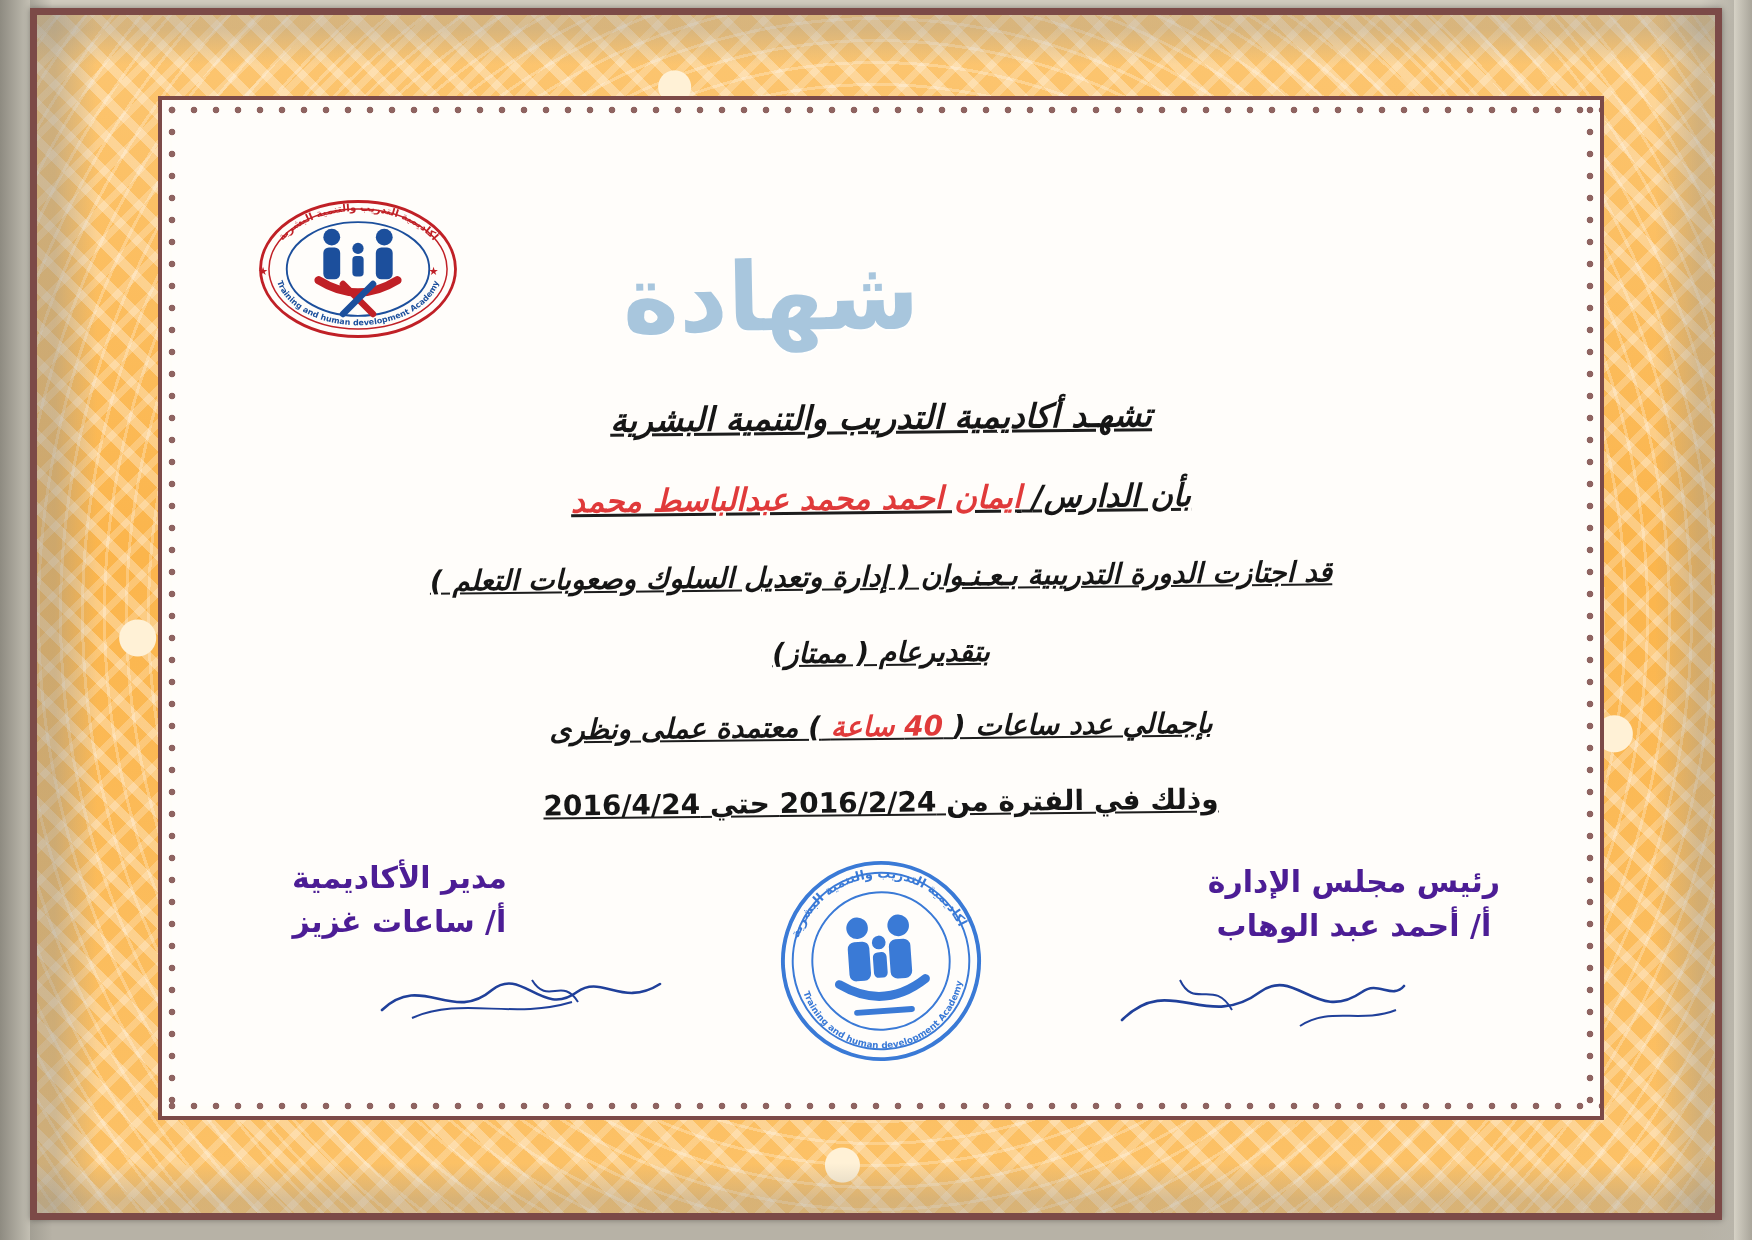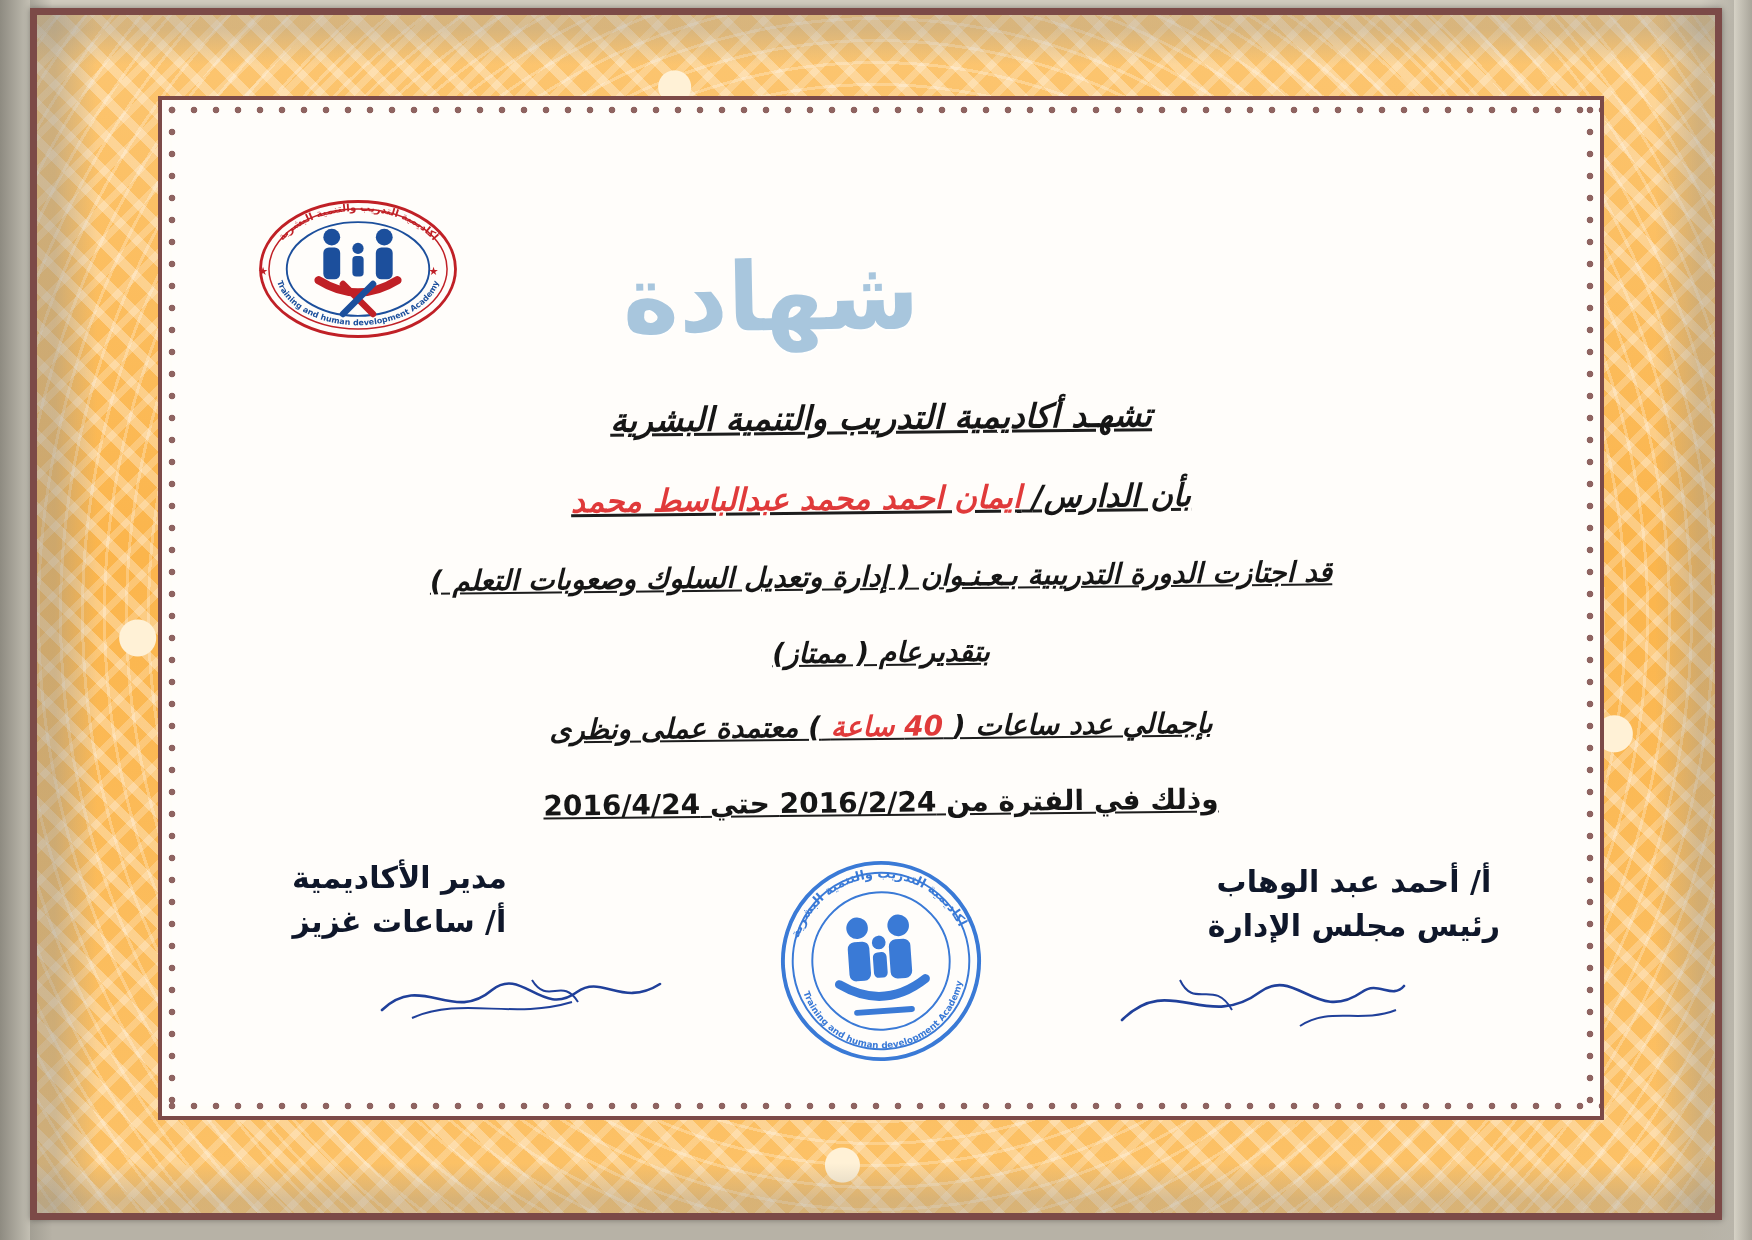--- a/index.html
+++ b/index.html
@@ -189,21 +189,21 @@
     left: 40px;
     right: 40px;
     height: 190px;
   }
   .sign-block {
     position: absolute;
     text-align: center;
     font-size: 30px;
     font-weight: 700;
     line-height: 1.45;
-    color: #0f172a;
+    color: #4c1d95;
   }
   .sign-right { right: 30px; top: 6px; }   
   .sign-left  { left: 60px;  top: 2px; }   
 
   
   .scribble { position: absolute; pointer-events: none; }
   .scribble svg { display: block; }
   .scribble-left  { left: 140px;  top: 108px; }
   .scribble-right { right: 120px; top: 112px; }
 
@@ -301,22 +301,22 @@
             <span class="hours">40  ساعة</span>
             <span>) معتمدة عملى ونظرى</span>
           </p>
 
           <p class="line l6">وذلك في الفترة من 2016/2/24 حتي 2016/4/24</p>
         </div>
 
         <div class="sign-row">
 
           <div class="sign-block sign-right">
+            <div>رئيس مجلس الإدارة</div>
             <div>أ/ أحمد عبد الوهاب</div>
-            <div>رئيس مجلس الإدارة</div>
           </div>
 
           <div class="sign-block sign-left">
             <div>مدير الأكاديمية</div>
             <div>أ/ ساعات غزيز</div>
           </div>
 
           <div class="scribble scribble-left">
             <svg width="300" height="70" viewBox="0 0 300 70" xmlns="http://www.w3.org/2000/svg">
               <path d="M10 48 C50 10, 80 62, 120 28 C150 4, 170 56, 205 30 C230 12, 250 46, 288 22" stroke="#20409a" stroke-width="2.6" fill="none" stroke-linecap="round"></path>

